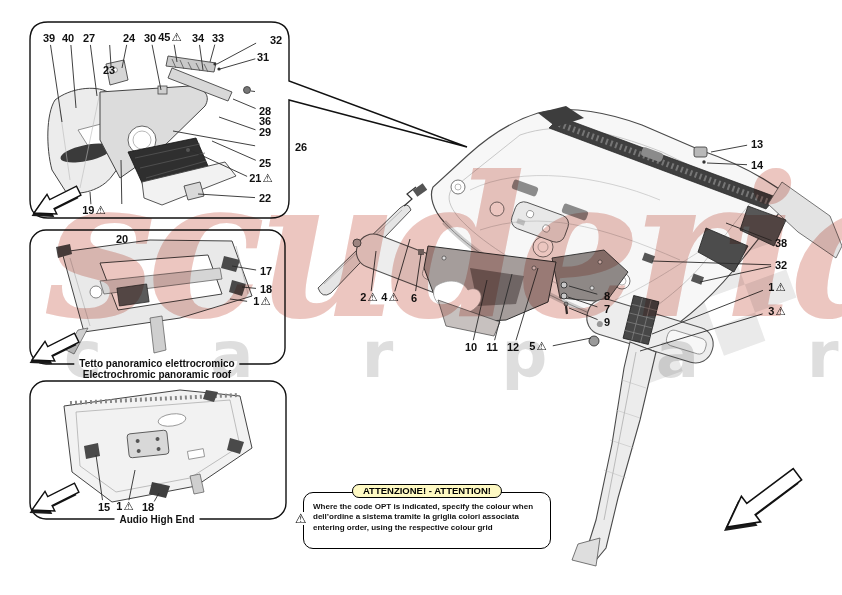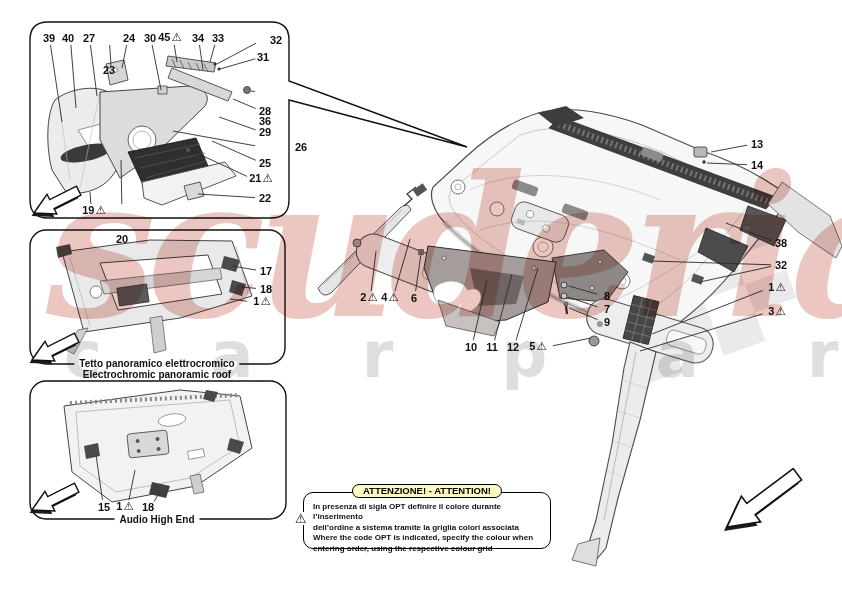--- a/index.html
+++ b/index.html
@@ -282,23 +282,22 @@
     </svg>
 
   <div class="caption" style="left:157px;top:363px">Tetto panoramico elettrocromico</div>
   <div class="caption" style="left:157px;top:374px;background:transparent">Electrochromic panoramic roof</div>
   <div class="caption" style="left:157px;top:519px">Audio High End</div>
 
   <div class="attention">
     <div class="pill">ATTENZIONE! - ATTENTION!</div>
     <span class="tri">⚠</span>
     <div class="body">
-      <div>In presenza di sigla OPT definire il colore durante l’inserimento</div>
+      <div>Where the code OPT is indicated, specify the colour when</div>
       <div>dell’ordine a sistema tramite la griglia colori associata</div>
-      <div>Where the code OPT is indicated, specify the colour when</div>
       <div>entering order, using the respective colour grid</div>
     </div>
   </div>
 
   <div class="watermark-brand">scuderia</div>
   <div class="watermark-sub">c a r  p a r t s</div>
 <div class="callout" style="left: 49px; top: 38px;"><span>39</span></div>
     <div class="callout" style="left: 68px; top: 38px;"><span>40</span></div>
     <div class="callout" style="left: 89px; top: 38px;"><span>27</span></div>
     <div class="callout" style="left: 109px; top: 38px; margin-top: 32px;"><span>23</span></div>

